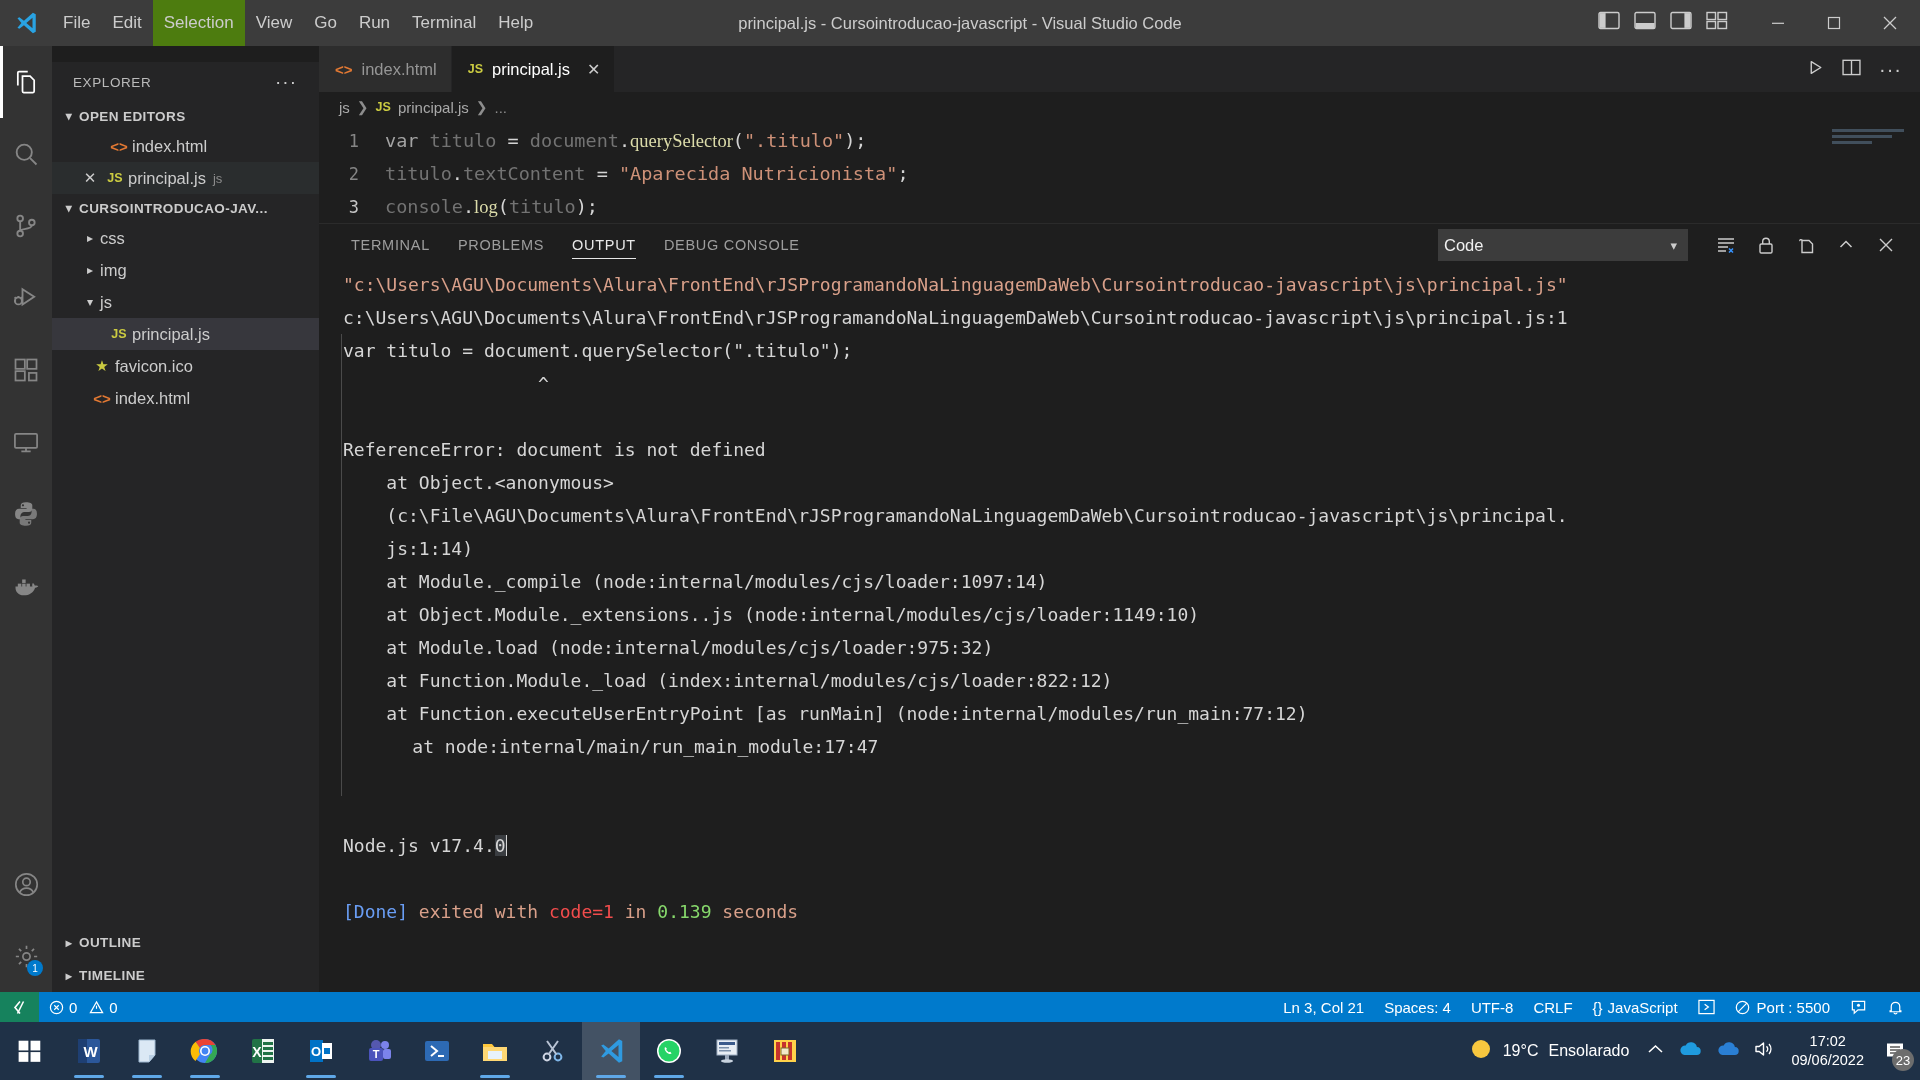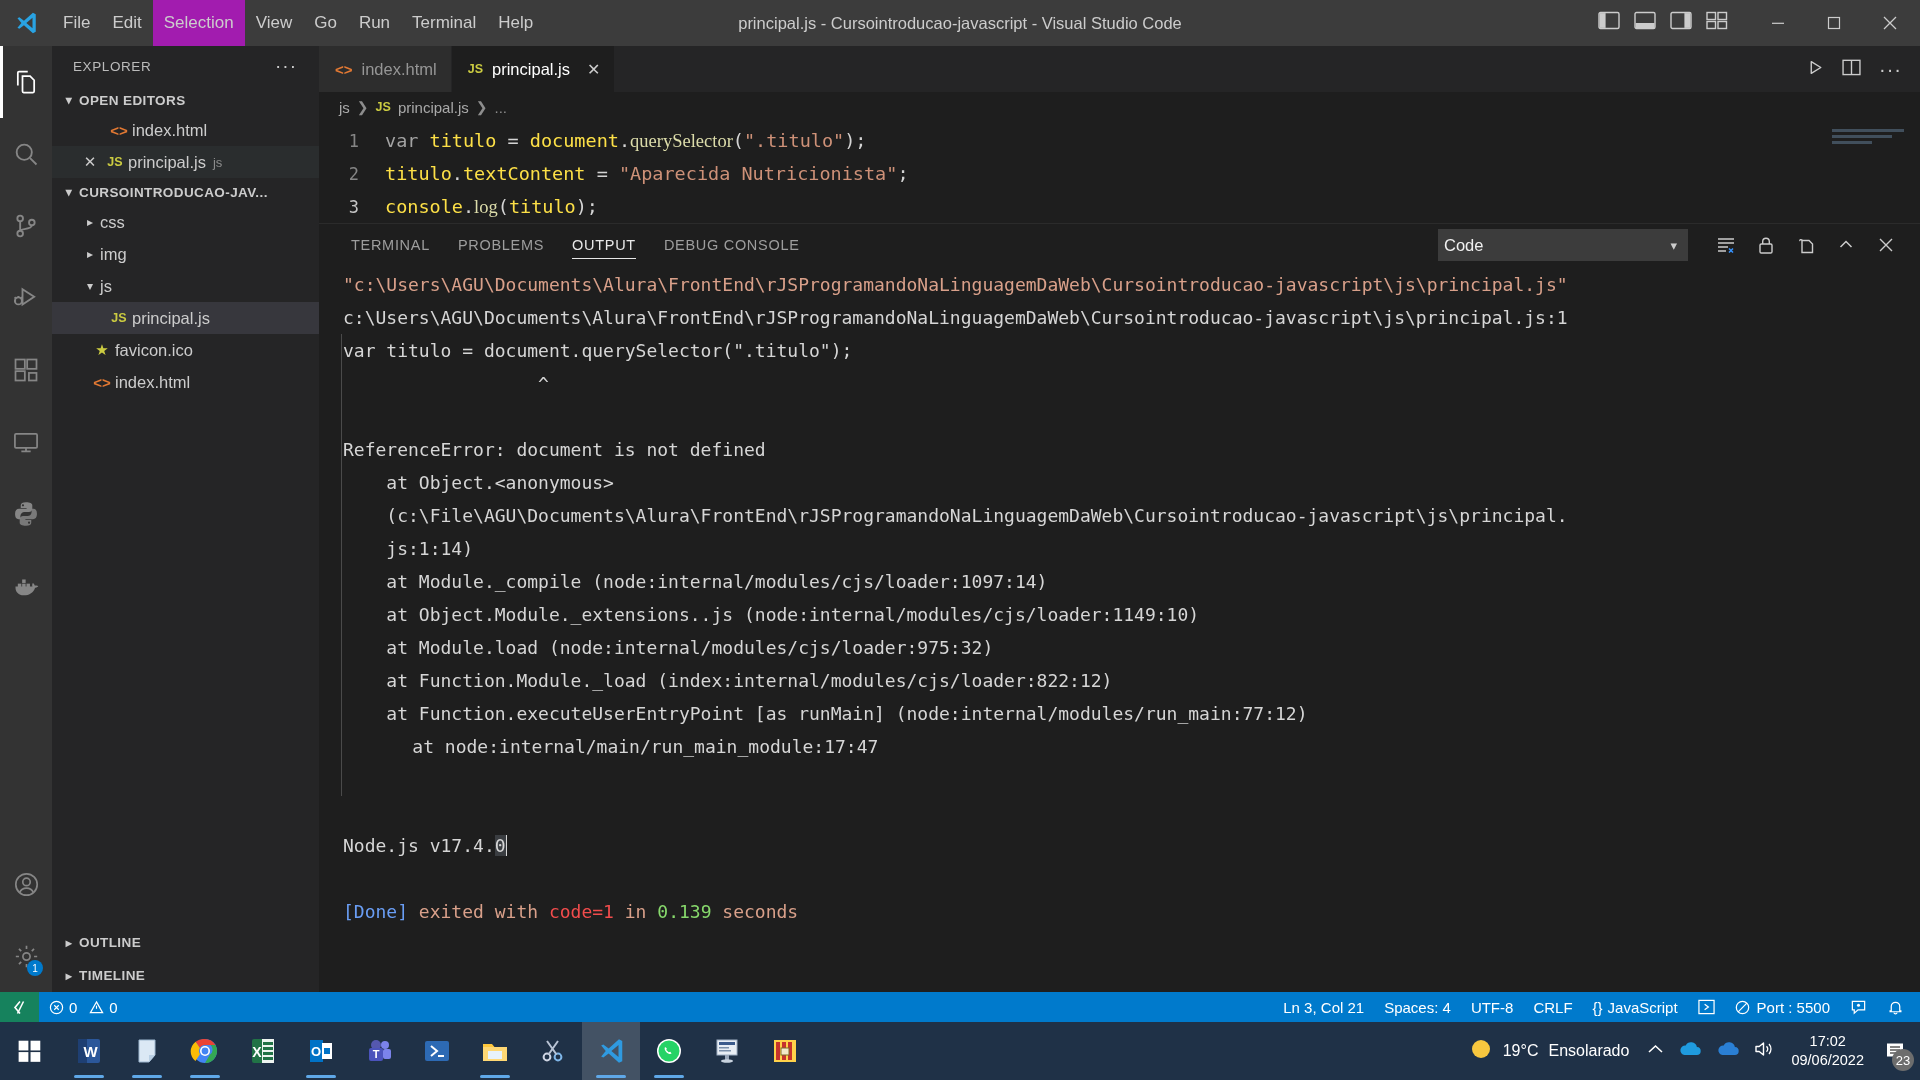--- a/index.html
+++ b/index.html
@@ -17,21 +17,21 @@
     height: 46px; background: #3c3c3c; color: #cccccc;
     display: flex; align-items: center; flex: 0 0 46px;
     position: relative; font-size: 17px;
   }
   .vscode-logo { width: 52px; display: flex; align-items: center; justify-content: center; }
   .menu { display: flex; align-items: center; height: 100%; }
   .menu-item {
     padding: 0 11px; height: 100%; display: flex; align-items: center;
     color: #cccccc; font-size: 17px; white-space: nowrap;
   }
-  .menu-item.active { background: #a21caf; }
+  .menu-item.active { background: #4d7c0f; }
   .win-title {
     position: absolute; left: 0; right: 0; text-align: center;
     font-size: 16.5px; color: #cccccc; pointer-events: none;
   }
   .titlebar-right { margin-left: auto; display: flex; align-items: center; height: 100%; padding-right: 2px; z-index: 3; }
   .layout-icons { display: flex; gap: 14px; align-items: center; margin-right: 22px; }
   .win-ctrl { width: 56px; height: 46px; display: flex; align-items: center; justify-content: center; color: #cccccc; }
 
   
   .body-row { display: flex; flex: 1 1 auto; min-height: 0; }
@@ -50,21 +50,21 @@
     content: ""; position: absolute; left: 0; top: 0; bottom: 0; width: 2.5px; background: #ffffff;
   }
   .act-bottom { margin-top: auto; display: flex; flex-direction: column; align-items: center; }
   .badge-dot {
     position: absolute; right: 9px; bottom: 16px; background: #007acc; color: #fff;
     border-radius: 50%; width: 16px; height: 16px; font-size: 10px;
     display: flex; align-items: center; justify-content: center;
   }
 
   
-  .sidebar { width: 267px; background: #252526; flex: 0 0 267px; display: flex; flex-direction: column; color: #cccccc; }
+  .sidebar { width: 267px; background: #252526; flex: 0 0 267px; display: flex; flex-direction: column; color: #cccccc; margin-top: 16px; }
   .sidebar-title {
     height: 40px; display: flex; align-items: center; padding: 0 10px 0 21px;
     font-size: 13.5px; letter-spacing: .6px; color: #bbbbbb; text-transform: uppercase;
   }
   .sidebar-title .dots { margin-left: auto; font-size: 19px; color: #cccccc; letter-spacing: 1px; padding-right: 12px;}
   .section-header {
     height: 28px; display: flex; align-items: center; font-size: 13.5px; font-weight: bold;
     letter-spacing: .4px; color: #cccccc; padding-left: 7px;
   }
   .chev { width: 20px; text-align: center; font-size: 12px; color: #cccccc; }
@@ -106,21 +106,21 @@
 
   .code-wrap { position: relative; background: #1e1e1e; flex: 0 0 auto; padding-top: 2px; }
   .code-line { display: flex; height: 33px; align-items: center; font-family: "DejaVu Sans Mono", monospace; font-size: 18.5px; }
   .lineno {
     width: 66px; text-align: right; padding-right: 26px; color: #858585; font-size: 17px; flex: 0 0 66px;
     font-family: "DejaVu Sans Mono", monospace;
   }
   .code-line.cur .lineno { color: #c6c6c6; }
   .code-text { white-space: pre; }
   .tok-key { color: #a3a3a3; margin-top: 12px; }
-  .tok-var { color: #fde047; }
+  .tok-var { color: #737373; }
   .tok-fn  { color: #dcdcaa; font-family: Liberation Serif, serif; }
   .tok-str { color: #ce9178; }
   .tok-op  { color: #d4d4d4; }
   .tok-plain { color: #d4d4d4; }
   .minimap {
     position: absolute; right: 0; top: 0; width: 100px; height: 100%;
     background: #1e1e1e;
   }
   .minimap-slice { position: absolute; right: 14px; top: 7px; width: 74px; }
   .mini-line { height: 3px; margin-bottom: 3px; background: #4a5b6b; opacity: .8; }

